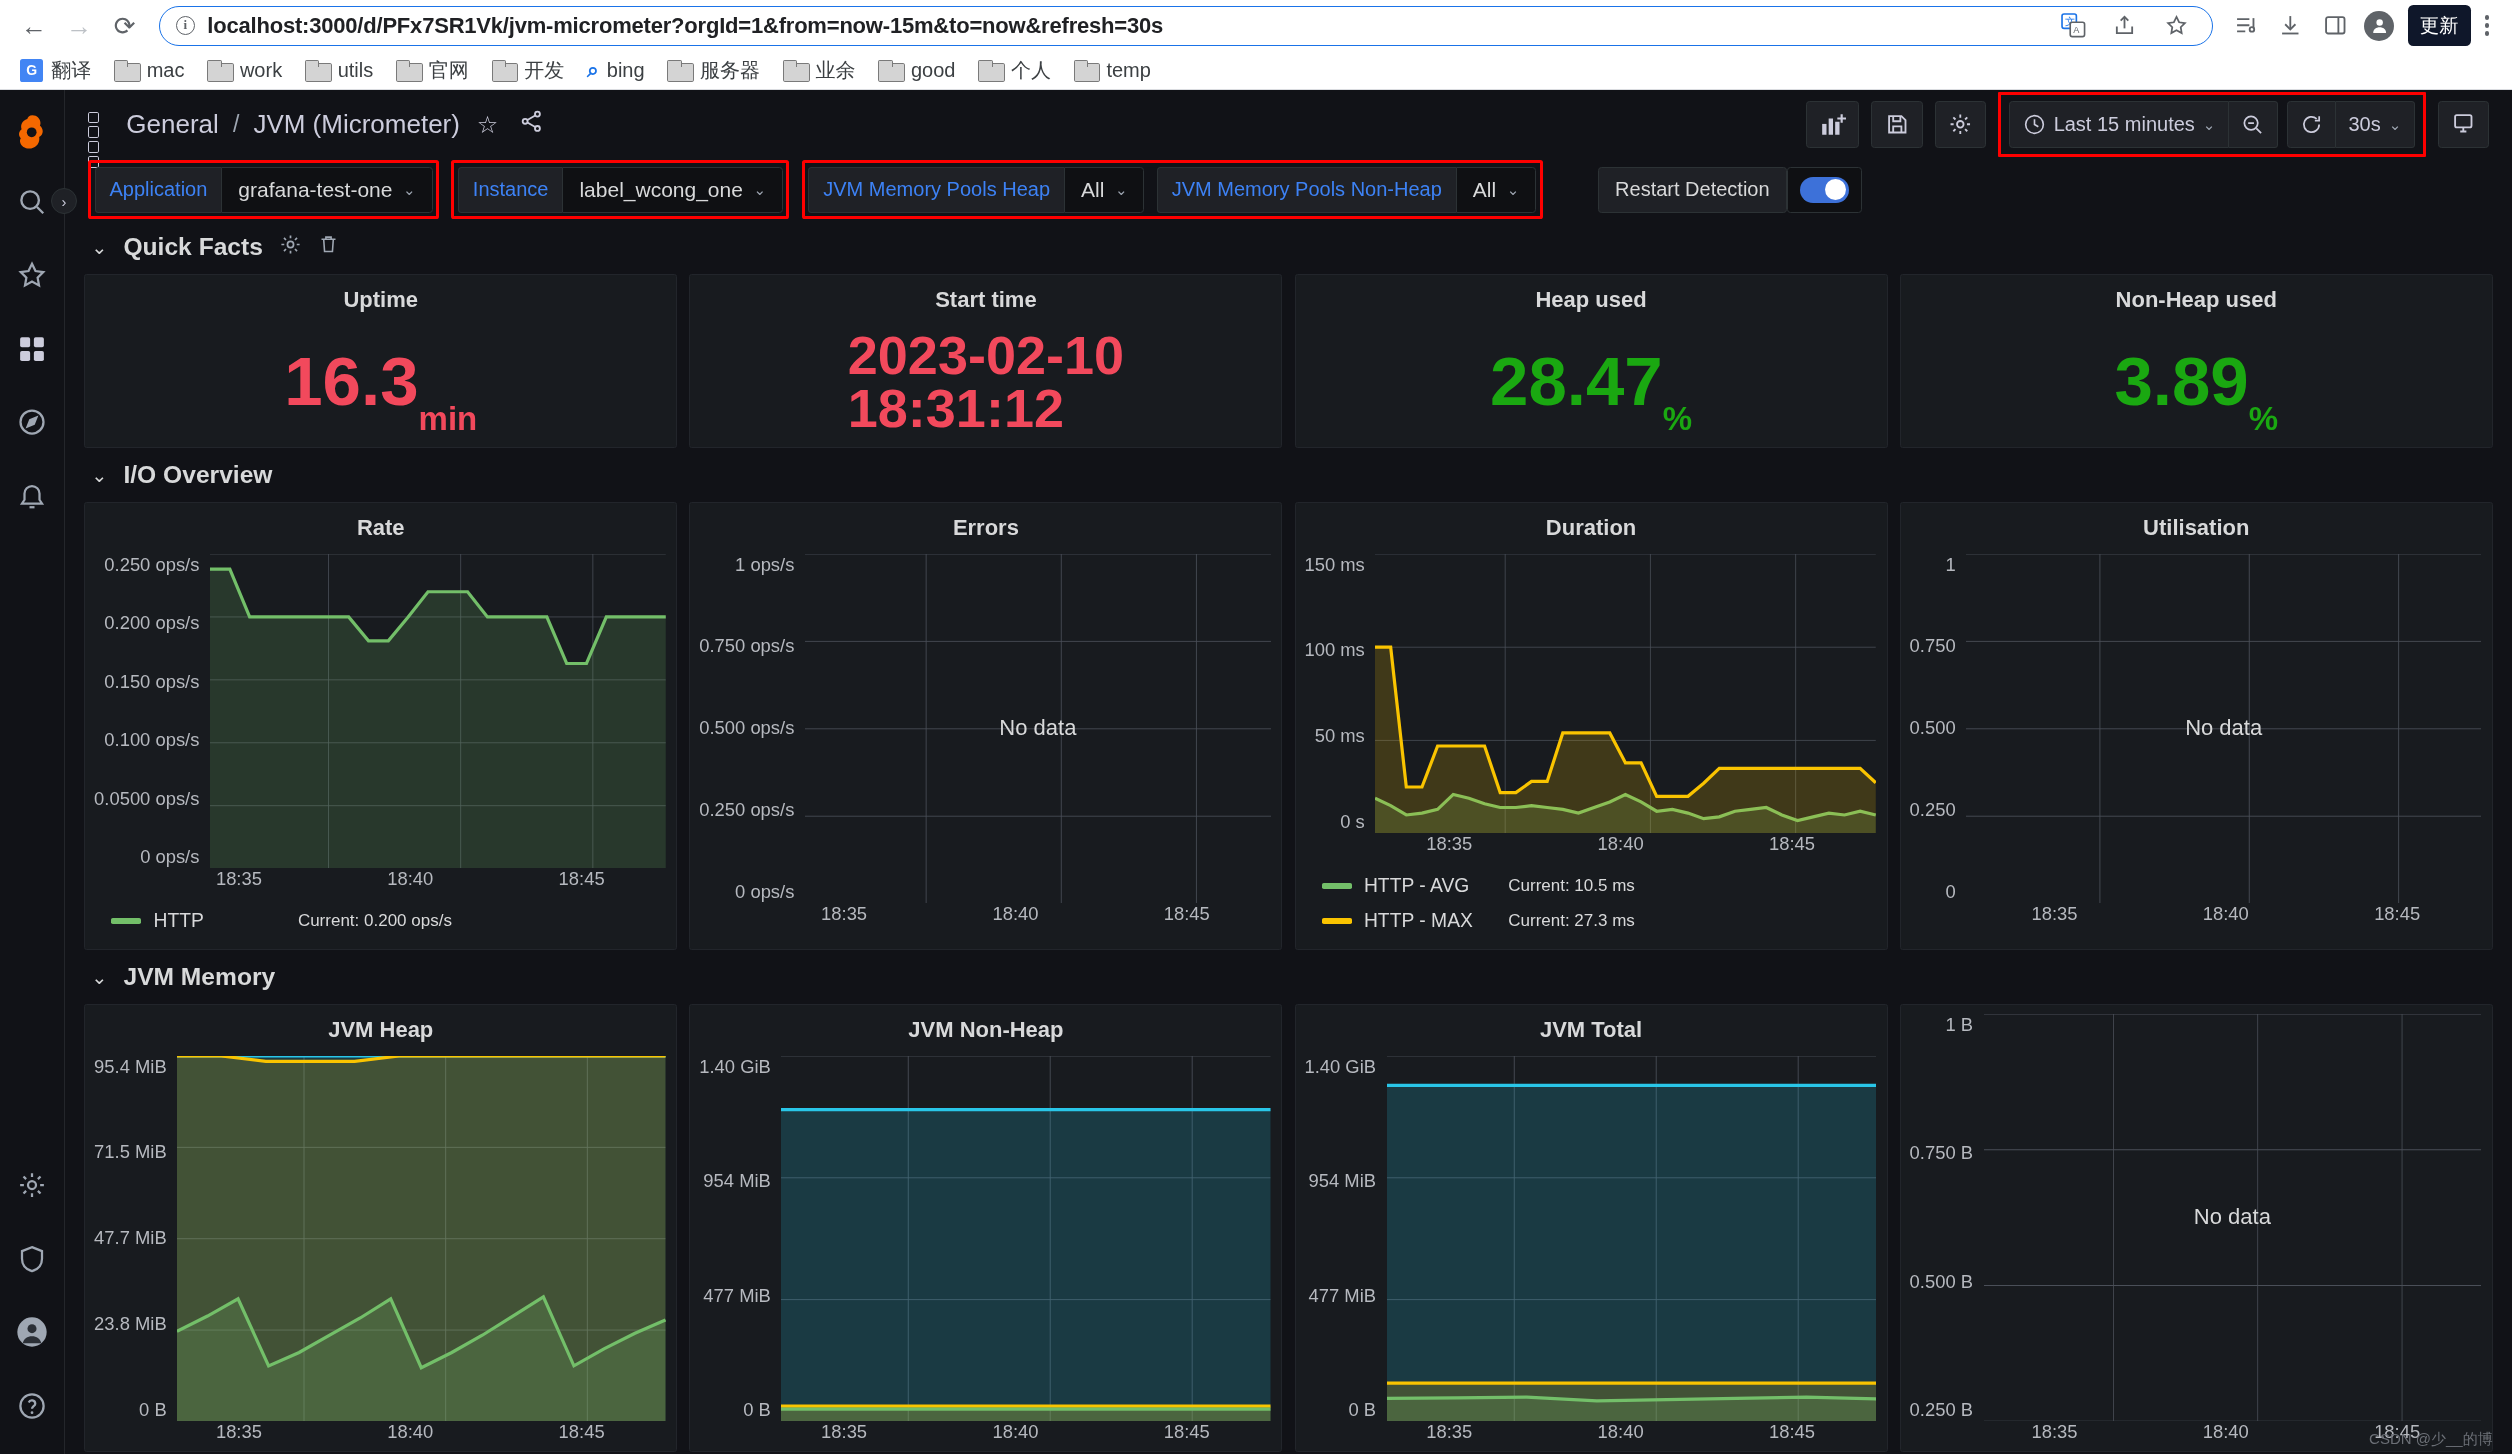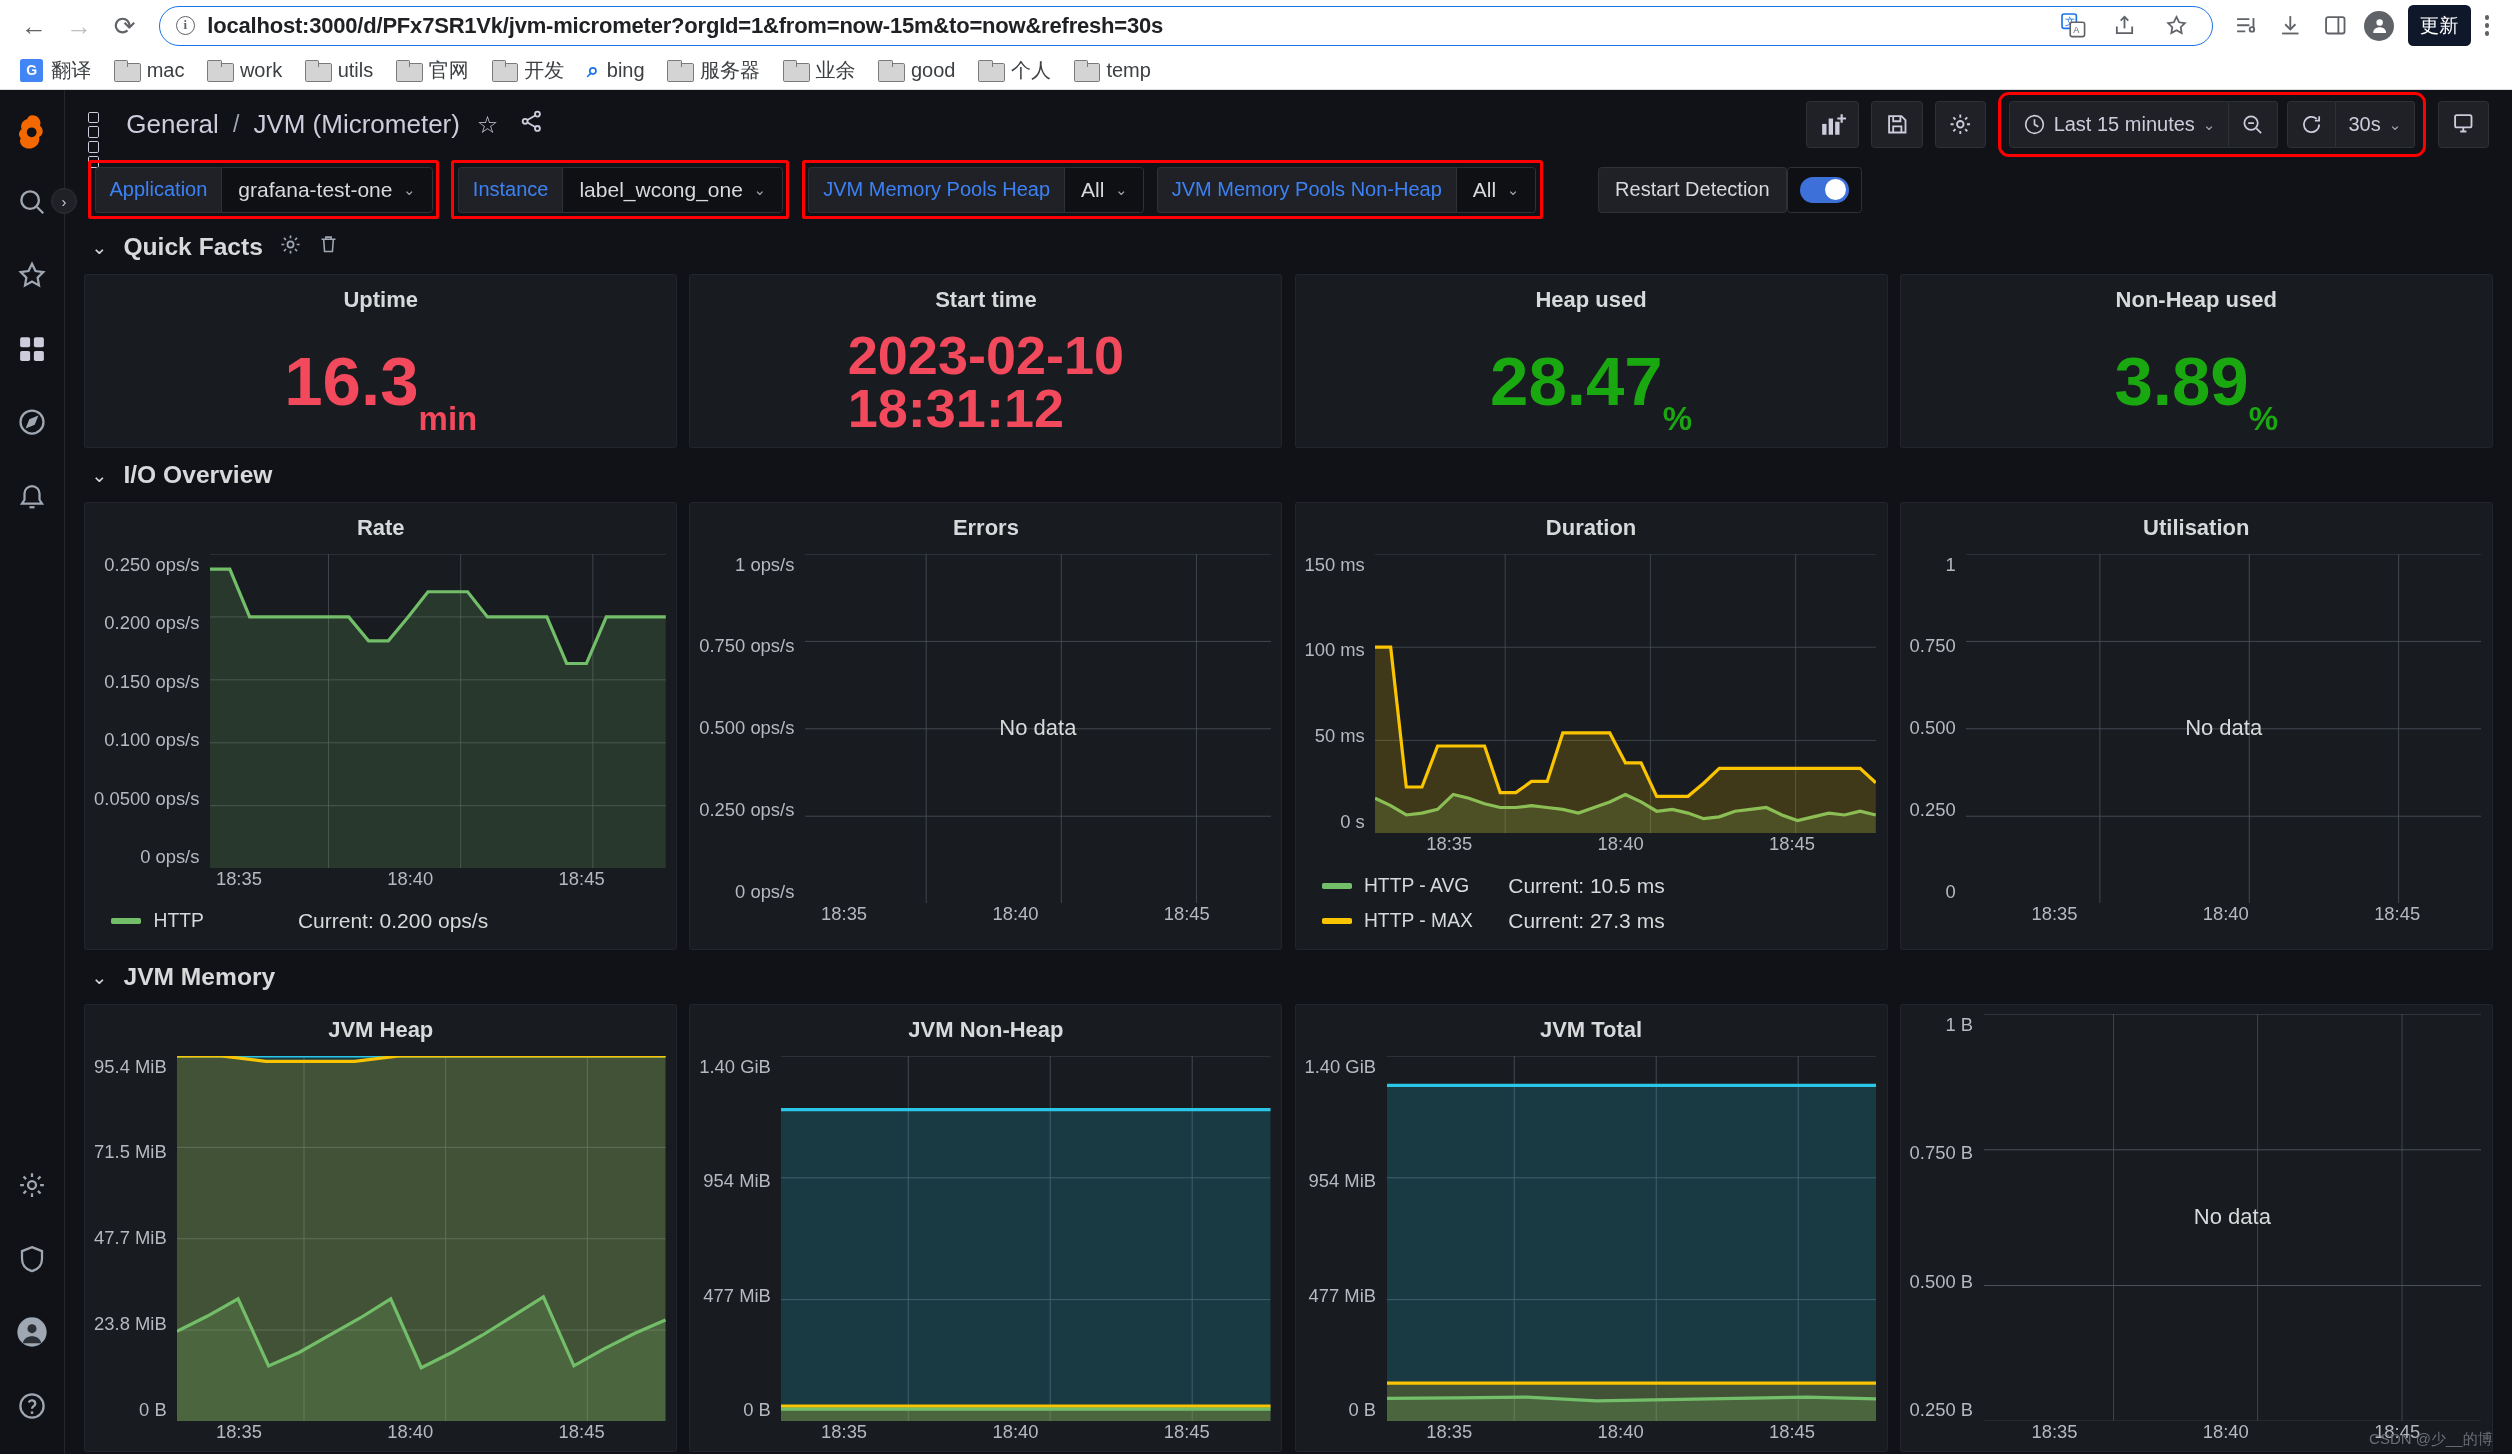--- a/index.html
+++ b/index.html
@@ -128,21 +128,21 @@
   .title-ico { color: #ccccdc; font-size: 24px; padding: 0 4.4px; }
   #topbar-spacer { flex: 1 1 auto; }
   .tb-ctl {
     height: 47px; min-width: 49px; padding: 0 12.3px; background: #1f2126;
     border: 0.9px solid #2c3235; border-radius: 3.5px; display: flex;
     align-items: center; justify-content: center; gap: 8px;
     color: #ccccdc; font-size: 20px;
   }
   #time-wrap {
     display: flex; align-items: center; gap: 0;
-    border: 3.5px solid #ff0000; border-radius: 11px; padding: 6px 8px; gap: 8.8px;
+    border: 3.5px solid #ff0000; border-radius: 1px; padding: 6px 8px; gap: 8.8px;
   }
   .joined { display: flex; }
   .joined > .tb-ctl { border-radius: 0; border-left-width: 0; }
   .joined > .tb-ctl:first-child { border-radius: 3.5px 0 0 3.5px; border-left-width: 0.9px; }
   .joined > .tb-ctl:last-child { border-radius: 0 3.5px 3.5px 0; }
   .caret { font-size: 15px; color: #9fa7b3; }
 
   
   #vars-row {
     display: flex; align-items: center; padding: 0 23px; gap: 12.3px;
@@ -226,21 +226,21 @@
   .x-axis {
     display: flex; font-size: 18.4px; color: #b6b9bf; height: 30px;
     align-items: center; padding-left: 0; flex: 0 0 auto;
   }
   .x-axis span { position: absolute; transform: translateX(-50%); }
   .x-axis-inner { position: relative; width: 100%; height: 100%; }
   .legend { padding: 5.3px 0 10.5px 26px; flex: 0 0 auto; }
   .legend-item { display: flex; align-items: center; gap: 12.3px; height: 35px; }
   .legend-swatch { width: 30px; height: 6.1px; border-radius: 1.8px; flex: 0 0 auto; }
   .legend-name { font-size: 19.3px; color: #d8d9da; min-width: 132px; }
-  .legend-val { font-size: 21px; color: #d8d9da; }
+  .legend-val { font-size: 17px; color: #d8d9da; }
 
   #watermark {
     position: absolute; right: 19.3px; bottom: 5.3px; font-size: 15px;
     color: #6b6f76;
   }
 </style>
 </head>
 <body>
 
 <div id="browser-chrome">

